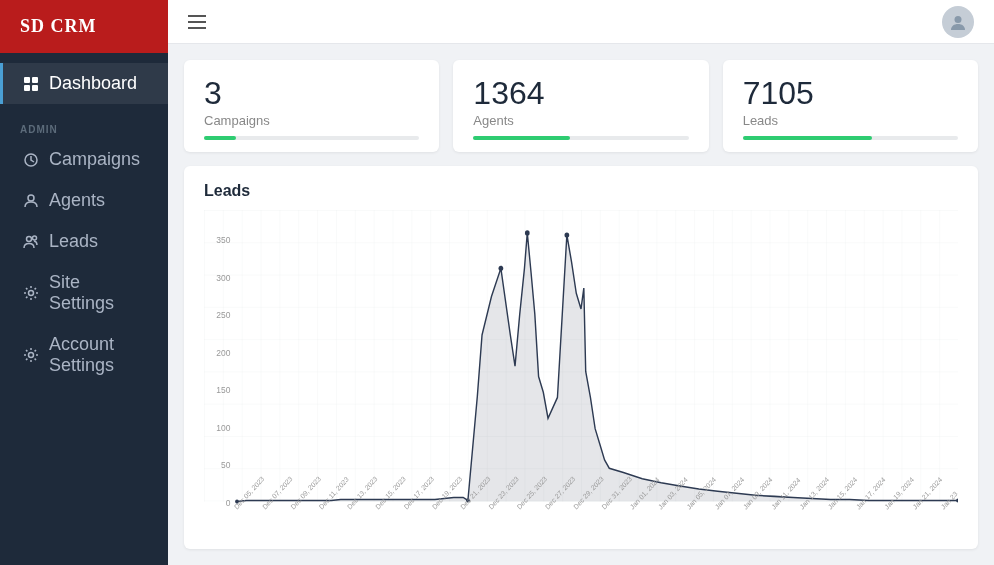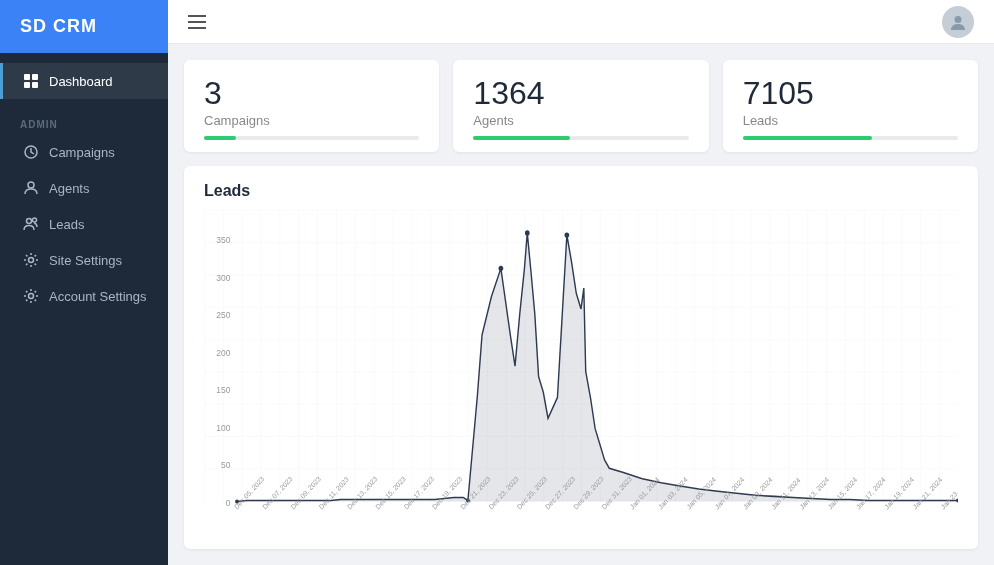--- a/index.html
+++ b/index.html
@@ -12,30 +12,31 @@
       color: #fff;
       display: flex;
       flex-direction: column;
       flex-shrink: 0;
       height: 100%;
     }
     .sidebar-logo {
       padding: 16px 20px;
       font-size: 18px;
       font-weight: 700;
-      background: #3b82f6;
+      background: #b91c1c;
       letter-spacing: 1px;
+      font-family: Liberation Serif, serif;
     }
     .sidebar-nav { flex: 1; padding-top: 10px; }
     .sidebar-item {
       display: flex;
       align-items: center;
       padding: 10px 20px;
       cursor: pointer;
-      font-size: 13px;
+      font-size: 18px;
       color: #aab4c4;
       gap: 10px;
       border-left: 3px solid transparent;
     }
     .sidebar-item.active { background: rgba(255,255,255,0.08); color: #fff; border-left-color: #4a9fd4; }
     .sidebar-section-label {
       font-size: 10px;
       color: #5c6b7a;
       padding: 20px 20px 4px;
       letter-spacing: 1px;

